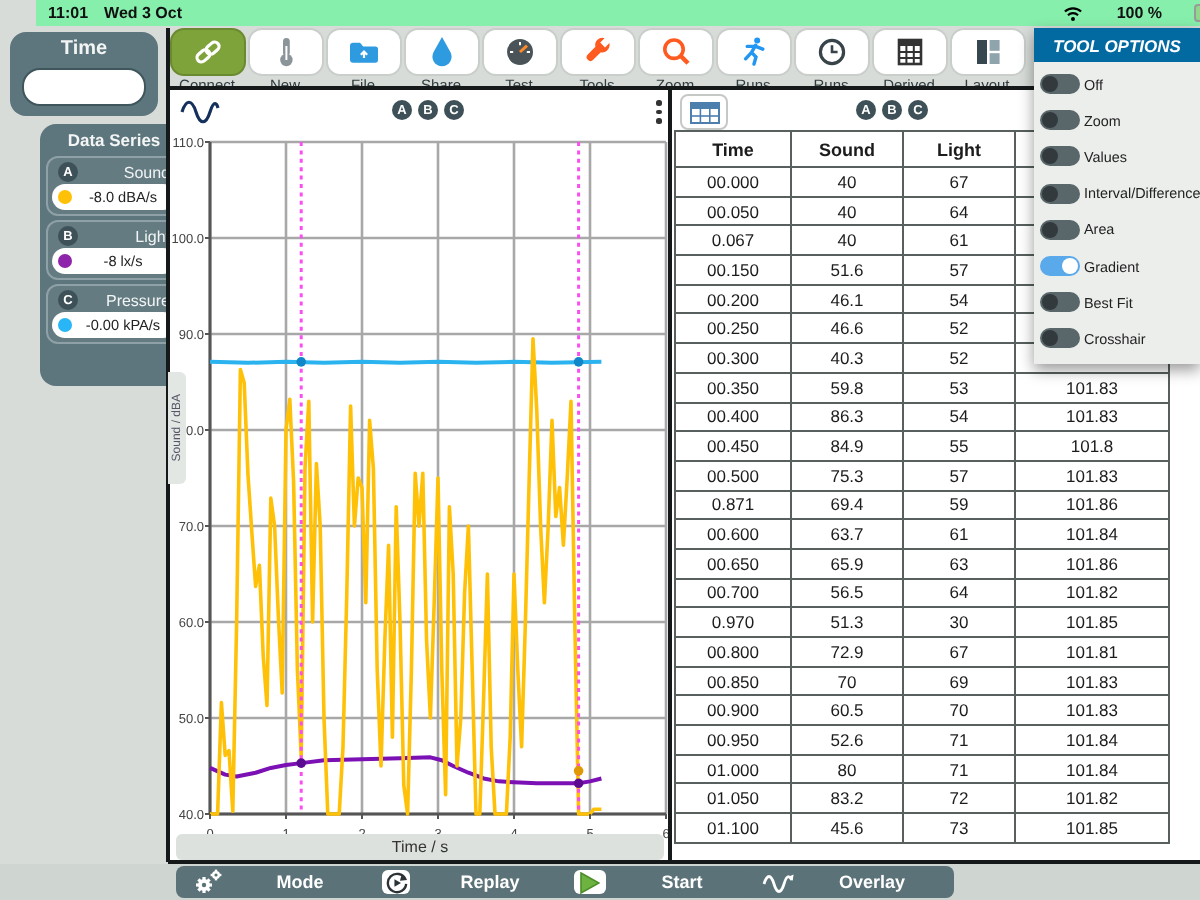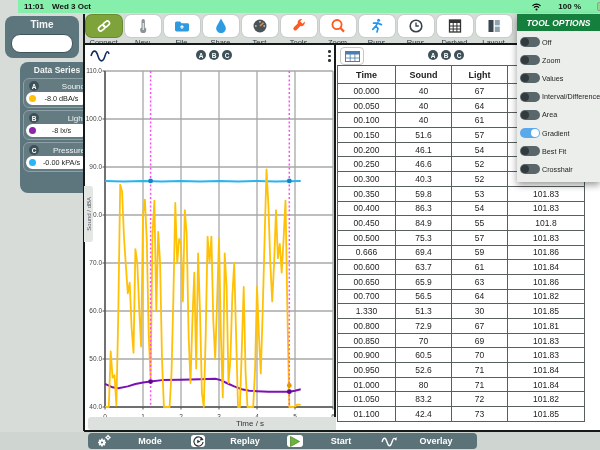--- a/index.html
+++ b/index.html
@@ -39,38 +39,38 @@
   .ds-val{flex:1;text-align:center;font-size:7.3px;color:#222;}
   
   .chart-panel{left:85px;top:45px;width:249px;height:386px;background:#fff;}
   .table-panel{left:336px;top:45px;width:264px;height:386px;background:#fff;}
   .badge-row{display:flex;gap:3px;}
   .dotmenu{display:flex;flex-direction:column;gap:2px;cursor:pointer;padding:2px;}
   .dotmenu i{width:2.5px;height:2.5px;border-radius:50%;background:#333;}
   .iconbox{width:22px;height:16px;background:#fff;border:1px solid #c4c9c6;border-radius:4px;
            display:flex;align-items:center;justify-content:center;}
   .timebar{left:88px;top:417px;width:244px;height:13px;background:#dde1de;border-radius:3px;
-           display:flex;align-items:center;justify-content:center;font-size:8px;color:#333;padding-left:40px;}
+           display:flex;align-items:center;justify-content:center;font-size:8px;color:#333;}
   .ylab-tab{left:84px;top:186px;width:9px;height:56px;background:#e3e7e4;border-radius:0 3px 3px 0;
             display:flex;align-items:center;justify-content:center;}
   .ylab-tab span{writing-mode:vertical-rl;transform:rotate(180deg);font-size:6px;color:#556;white-space:nowrap;}
   
   table.grid{border-collapse:collapse;table-layout:fixed;}
   table.grid th,table.grid td{border:1.5px solid #57605e;text-align:center;padding:0;
         font-size:8.5px;color:#1c1c1c;background:#fff;overflow:hidden;white-space:nowrap;}
   table.grid th{height:17px;font-size:9px;font-weight:bold;}
   table.grid td{height:13.7px;}
   th.h-time{background:#fff;color:#000;}
   th.h-sound{background:#f4b400;color:#fff;}
   th.h-light{background:#7b10b4;color:#fff;}
   th.h-col4{background:#fff;}
   .c0{width:57px;}.c1{width:55px;}.c2{width:55px;}.c3{width:76px;}
   
   .toolopts{left:517px;top:14px;width:83px;z-index:30;box-shadow:0 3px 7px rgba(0,0,0,.4);}
-  .to-head{height:17px;background:#15803d;color:#fff;font-size:8.5px;font-weight:bold;font-style:italic;
+  .to-head{height:17px;background:#0369a1;color:#fff;font-size:8.5px;font-weight:bold;font-style:italic;
            display:flex;align-items:center;justify-content:center;}
   .to-body{background:#eceeec;padding:2px 0 3px;}
   .to-row{display:flex;align-items:center;gap:2px;height:18.2px;padding-left:3px;cursor:pointer;}
   .switch{width:20px;height:10px;border-radius:5px;background:#59666a;position:relative;flex:none;}
   .switch .knob{position:absolute;left:1px;top:1px;width:8px;height:8px;border-radius:50%;background:#323a3d;}
   .switch.on{background:#5aa9ea;}
   .switch.on .knob{left:11px;background:#fff;}
   .to-label{font-size:7.2px;color:#222;white-space:nowrap;}
   
   .bottombar{left:0;top:432px;width:600px;height:18px;background:#cfd5d1;}
@@ -370,21 +370,21 @@
         <td class="c2">67</td>
         <td class="c3"></td>
       </tr>
       <tr>
         <td class="c0">00.050</td>
         <td class="c1">40</td>
         <td class="c2">64</td>
         <td class="c3"></td>
       </tr>
       <tr>
-        <td class="c0">00.100</td>
+        <td class="c0">0.067</td>
         <td class="c1">40</td>
         <td class="c2">61</td>
         <td class="c3"></td>
       </tr>
       <tr>
         <td class="c0">00.150</td>
         <td class="c1">51.6</td>
         <td class="c2">57</td>
         <td class="c3"></td>
       </tr>
@@ -424,21 +424,21 @@
         <td class="c2">55</td>
         <td class="c3">101.8</td>
       </tr>
       <tr>
         <td class="c0">00.500</td>
         <td class="c1">75.3</td>
         <td class="c2">57</td>
         <td class="c3">101.83</td>
       </tr>
       <tr>
-        <td class="c0">0.666</td>
+        <td class="c0">0.871</td>
         <td class="c1">69.4</td>
         <td class="c2">59</td>
         <td class="c3">101.86</td>
       </tr>
       <tr>
         <td class="c0">00.600</td>
         <td class="c1">63.7</td>
         <td class="c2">61</td>
         <td class="c3">101.84</td>
       </tr>
@@ -448,21 +448,21 @@
         <td class="c2">63</td>
         <td class="c3">101.86</td>
       </tr>
       <tr>
         <td class="c0">00.700</td>
         <td class="c1">56.5</td>
         <td class="c2">64</td>
         <td class="c3">101.82</td>
       </tr>
       <tr>
-        <td class="c0">1.330</td>
+        <td class="c0">0.970</td>
         <td class="c1">51.3</td>
         <td class="c2">30</td>
         <td class="c3">101.85</td>
       </tr>
       <tr>
         <td class="c0">00.800</td>
         <td class="c1">72.9</td>
         <td class="c2">67</td>
         <td class="c3">101.81</td>
       </tr>
@@ -491,21 +491,21 @@
         <td class="c3">101.84</td>
       </tr>
       <tr>
         <td class="c0">01.050</td>
         <td class="c1">83.2</td>
         <td class="c2">72</td>
         <td class="c3">101.82</td>
       </tr>
       <tr>
         <td class="c0">01.100</td>
-        <td class="c1">42.4</td>
+        <td class="c1">45.6</td>
         <td class="c2">73</td>
         <td class="c3">101.85</td>
       </tr>
     </tbody>
 </table>
 
 <div class="abs toolopts">
   <div class="to-head">TOOL OPTIONS</div>
   <div class="to-body">
       <div class="to-row">

